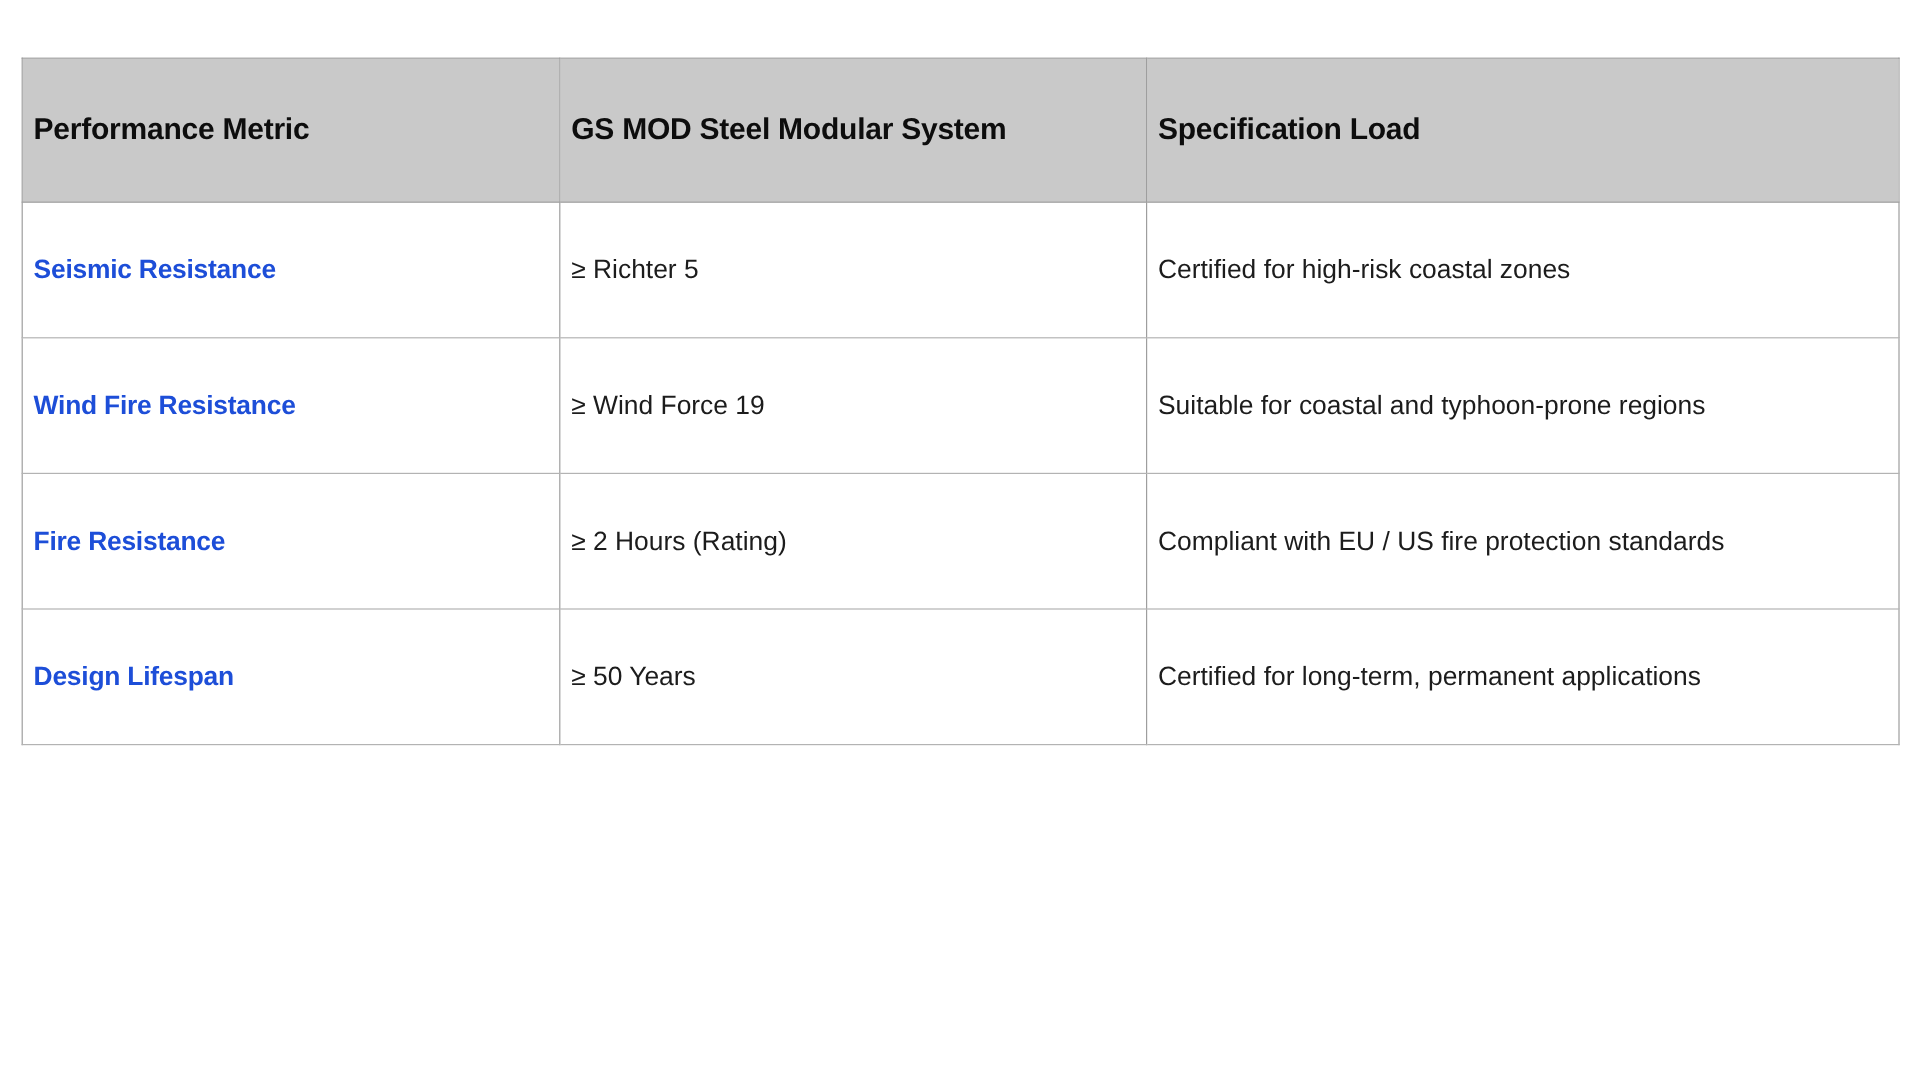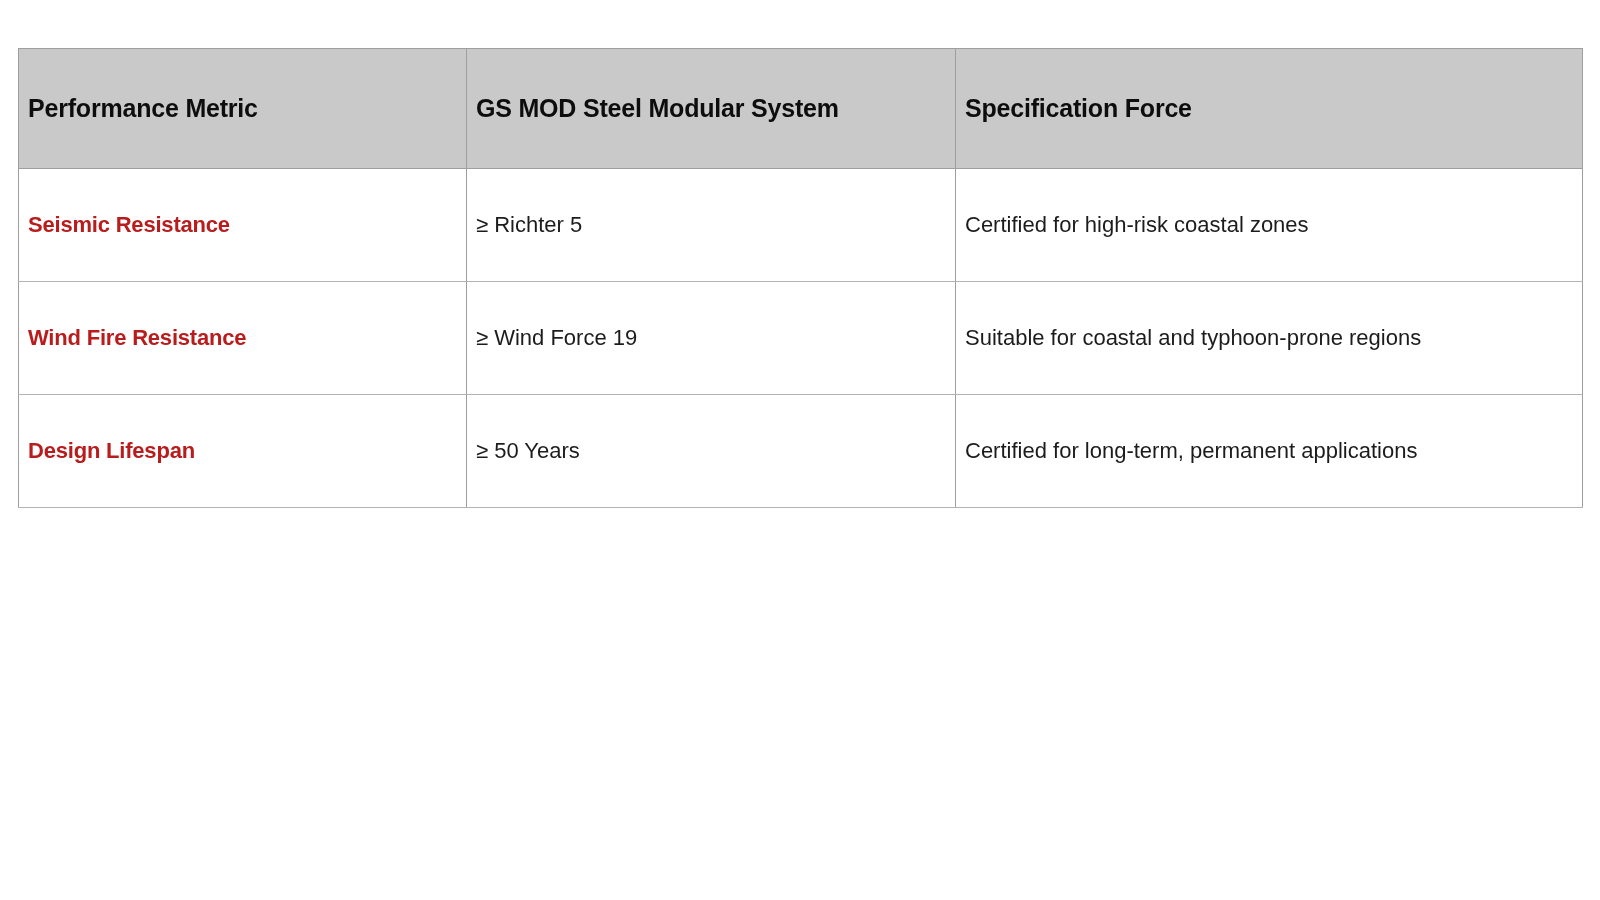--- a/index.html
+++ b/index.html
@@ -43,21 +43,21 @@
     letter-spacing: -0.2px;
   }
   table.spec-table tbody td {
     height: 113px;
     background: #ffffff;
     border-top-color: #b3b3b3;
     border-bottom-color: #b3b3b3;
     font-size: 22px;
   }
   table.spec-table tbody td.metric {
-    color: #b91c1c;
+    color: #1d4ed8;
     font-weight: 700;
     letter-spacing: -0.2px;
   }
   table.spec-table tbody td.value,
   table.spec-table tbody td.note {
     color: #1c1c1c;
     font-weight: 400;
   }
 </style>
 </head>
@@ -67,38 +67,43 @@
   <table class="spec-table">
     <colgroup>
       <col class="c1">
       <col class="c2">
       <col class="c3">
     </colgroup>
     <thead>
       <tr>
         <th>Performance Metric</th>
         <th>GS MOD Steel Modular System</th>
-        <th>Specification Force</th>
+        <th>Specification Load</th>
       </tr>
     </thead>
     <tbody id="tbody">
   <tr>
     <td class="metric">Seismic Resistance</td>
     <td class="value">≥ Richter 5</td>
     <td class="note">Certified for high-risk coastal zones</td>
   </tr>
 
   <tr>
     <td class="metric">Wind Fire Resistance</td>
     <td class="value">≥ Wind Force 19</td>
     <td class="note">Suitable for coastal and typhoon-prone regions</td>
   </tr>
 
 
 
+  <tr>
+    <td class="metric">Fire Resistance</td>
+    <td class="value">≥ 2 Hours (Rating)</td>
+    <td class="note">Compliant with EU / US fire protection standards</td>
+  </tr>
 
   <tr>
     <td class="metric">Design Lifespan</td>
     <td class="value">≥ 50 Years</td>
     <td class="note">Certified for long-term, permanent applications</td>
   </tr>
 </tbody>
   </table>
 </div>
 

